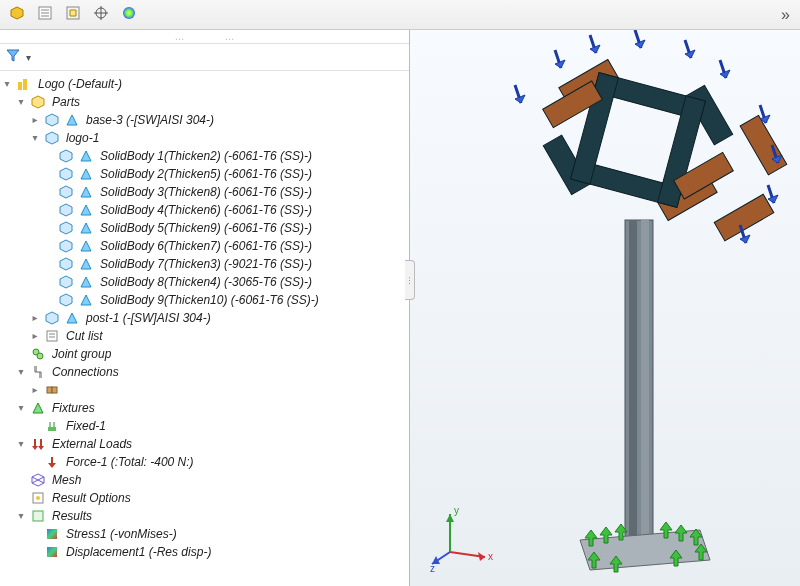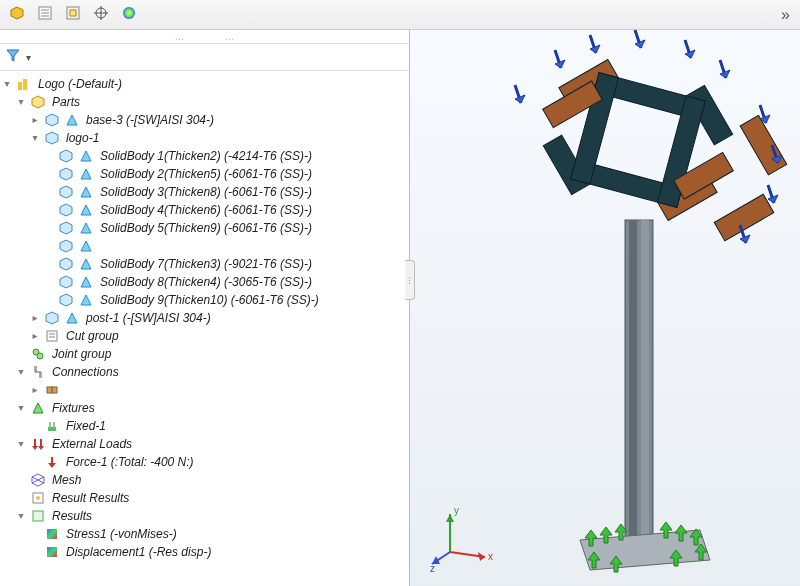--- a/index.html
+++ b/index.html
@@ -134,21 +134,21 @@
             <span class="ic">
               <svg width="14" height="14">
                 <polygon points="7,1 13,4 13,10 7,13 1,10 1,4" fill="#cfeaff" stroke="#3a8cc0"></polygon>
               </svg>
             </span>
             <span class="ic">
               <svg width="12" height="12">
                 <path d="M1 11 L6 1 L11 11 Z" fill="#7fd0ff" stroke="#2a8cc0"></path>
               </svg>
             </span>
-            <span class="lbl">SolidBody 1(Thicken2) (-4214-T6 (SS)-)</span>
+            <span class="lbl">SolidBody 1(Thicken2) (-6061-T6 (SS)-)</span>
           </div>
           <div class="node" style="--d: 3;">
             <span class="tw empty">▸</span>
             <span class="ic">
               <svg width="14" height="14">
                 <polygon points="7,1 13,4 13,10 7,13 1,10 1,4" fill="#cfeaff" stroke="#3a8cc0"></polygon>
               </svg>
             </span>
             <span class="ic">
               <svg width="12" height="12">
@@ -204,20 +204,21 @@
             <span class="ic">
               <svg width="14" height="14">
                 <polygon points="7,1 13,4 13,10 7,13 1,10 1,4" fill="#cfeaff" stroke="#3a8cc0"></polygon>
               </svg>
             </span>
             <span class="ic">
               <svg width="12" height="12">
                 <path d="M1 11 L6 1 L11 11 Z" fill="#7fd0ff" stroke="#2a8cc0"></path>
               </svg>
             </span>
+            <span class="lbl">SolidBody 6(Thicken7) (-6061-T6 (SS)-)</span>
           </div>
           <div class="node" style="--d: 3;">
             <span class="tw empty">▸</span>
             <span class="ic">
               <svg width="14" height="14">
                 <polygon points="7,1 13,4 13,10 7,13 1,10 1,4" fill="#cfeaff" stroke="#3a8cc0"></polygon>
               </svg>
             </span>
             <span class="ic">
               <svg width="12" height="12">
@@ -273,21 +274,21 @@
 
       <div class="node" style="--d:2">
           <span class="tw">▸</span>
           <span class="ic">
             <svg width="14" height="14">
               <rect x="2" y="2" width="10" height="10" fill="#fff" stroke="#888"></rect>
               <line x1="4" y1="5" x2="10" y2="5" stroke="#888"></line>
               <line x1="4" y1="8" x2="10" y2="8" stroke="#888"></line>
             </svg>
           </span>
-          <span class="lbl">Cut group</span>
+          <span class="lbl">Cut list</span>
         </div>
 
       <div class="node" style="--d:1">
           <span class="tw empty">▸</span>
           <span class="ic">
             <svg width="14" height="14">
               <circle cx="5" cy="5" r="3" fill="#9fe080" stroke="#3a8c30"></circle>
               <circle cx="9" cy="9" r="3" fill="#9fe080" stroke="#3a8c30"></circle>
             </svg>
           </span>
@@ -372,21 +373,21 @@
         </div>
 
       <div class="node" style="--d:1">
           <span class="tw empty">▸</span>
           <span class="ic">
             <svg width="14" height="14">
               <rect x="2" y="2" width="10" height="10" fill="#fff" stroke="#888"></rect>
               <circle cx="7" cy="7" r="2" fill="#f4c430"></circle>
             </svg>
           </span>
-          <span class="lbl">Result Results</span>
+          <span class="lbl">Result Options</span>
         </div>
 
       <div class="node" style="--d:1">
           <span class="tw">▾</span>
           <span class="ic">
             <svg width="14" height="14">
               <rect x="2" y="2" width="10" height="10" fill="#e8f5e9" stroke="#4caf50"></rect>
             </svg>
           </span>
           <span class="lbl">Results</span>

